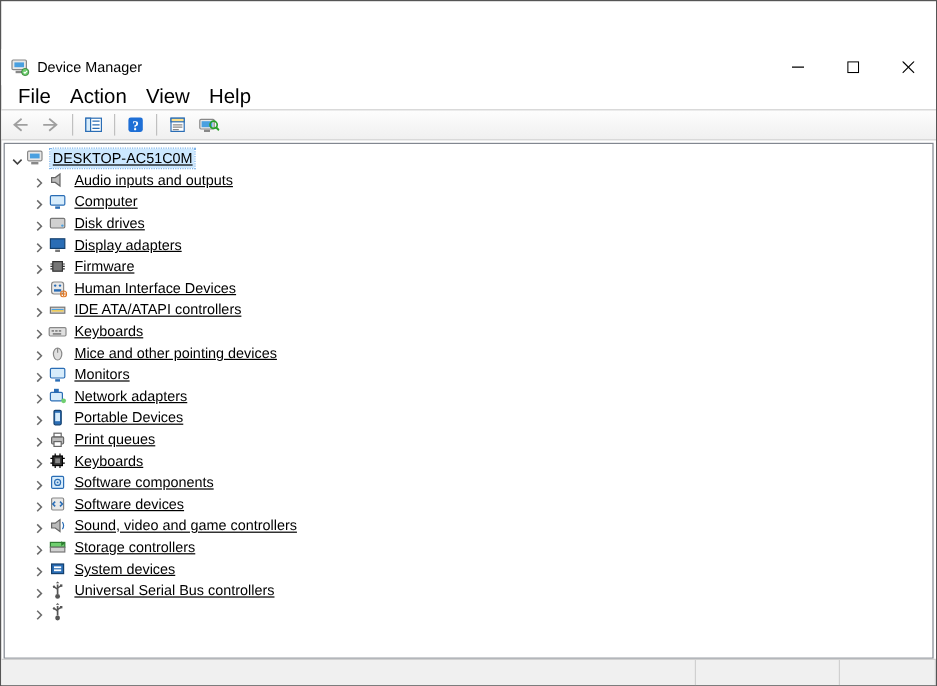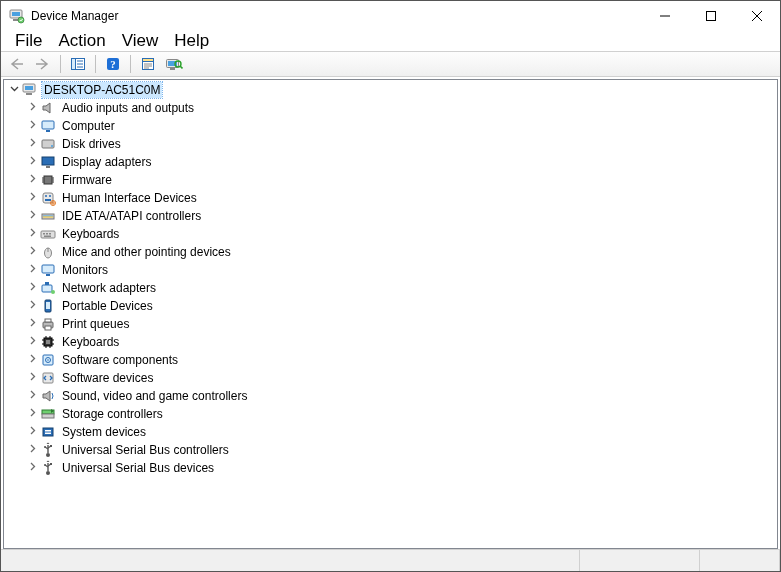--- a/index.html
+++ b/index.html
@@ -16,20 +16,21 @@
     flex-direction: column;
   }
 
   
   .titlebar {
     height: 30px;
     display: flex;
     align-items: center;
     background: #fff;
     padding-left: 8px;
+    margin-top: 40px;
   }
   .titlebar .app-icon {
     width: 16px; height: 16px;
     margin-right: 6px;
     display: inline-flex; align-items: center; justify-content: center;
   }
   .titlebar .title {
     flex: 1;
     font-size: 12px;
     color: #000;
@@ -86,23 +87,24 @@
     background: #fff;
     border: 1px solid #828790;
     margin: 2px 2px 0 2px;
     padding: 2px 0;
   }
   .tree-root { margin: 0; padding: 0; list-style: none; }
   .tree-root ul { margin: 0; padding: 0; list-style: none; }
 
   .node {
     display: flex;
-    align-items: flex-start;
+    align-items: flex-end;
     height: 18px;
     white-space: nowrap;
+    text-decoration: underline;
   }
   .chev {
     width: 12px; height: 12px;
     margin-right: 2px;
     display: inline-flex;
     align-items: center; justify-content: center;
     color: #6b6b6b;
     font-size: 10px;
   }
   .chev.open { color: #404040; }
@@ -611,21 +613,20 @@
       <span class="dev-icon">
                 <svg width="16" height="16" viewBox="0 0 16 16">
                   <circle cx="8" cy="13" r="2" fill="#555"></circle>
                   <line x1="8" y1="11" x2="8" y2="3" stroke="#555" stroke-width="1.4"></line>
                   <path d="M8 7 l-3 -2 M8 6 l3 -2" stroke="#555" stroke-width="1.2"></path>
                   <circle cx="5" cy="5" r="1" fill="#555"></circle>
                   <rect x="10" y="3" width="2" height="2" fill="#555"></rect>
                   <path d="M6.5 2 L8 0.5 L9.5 2 z" fill="#555"></path>
                 </svg>
               </span>
-      <span class="node-label">Universal Serial Bus devices</span>
     </div>
           </li>
         </ul>
       </li>
     </ul>
 </div>
 
 <div class="statusbar">
   <div class="cell main"></div>
   <div class="cell small"></div>

